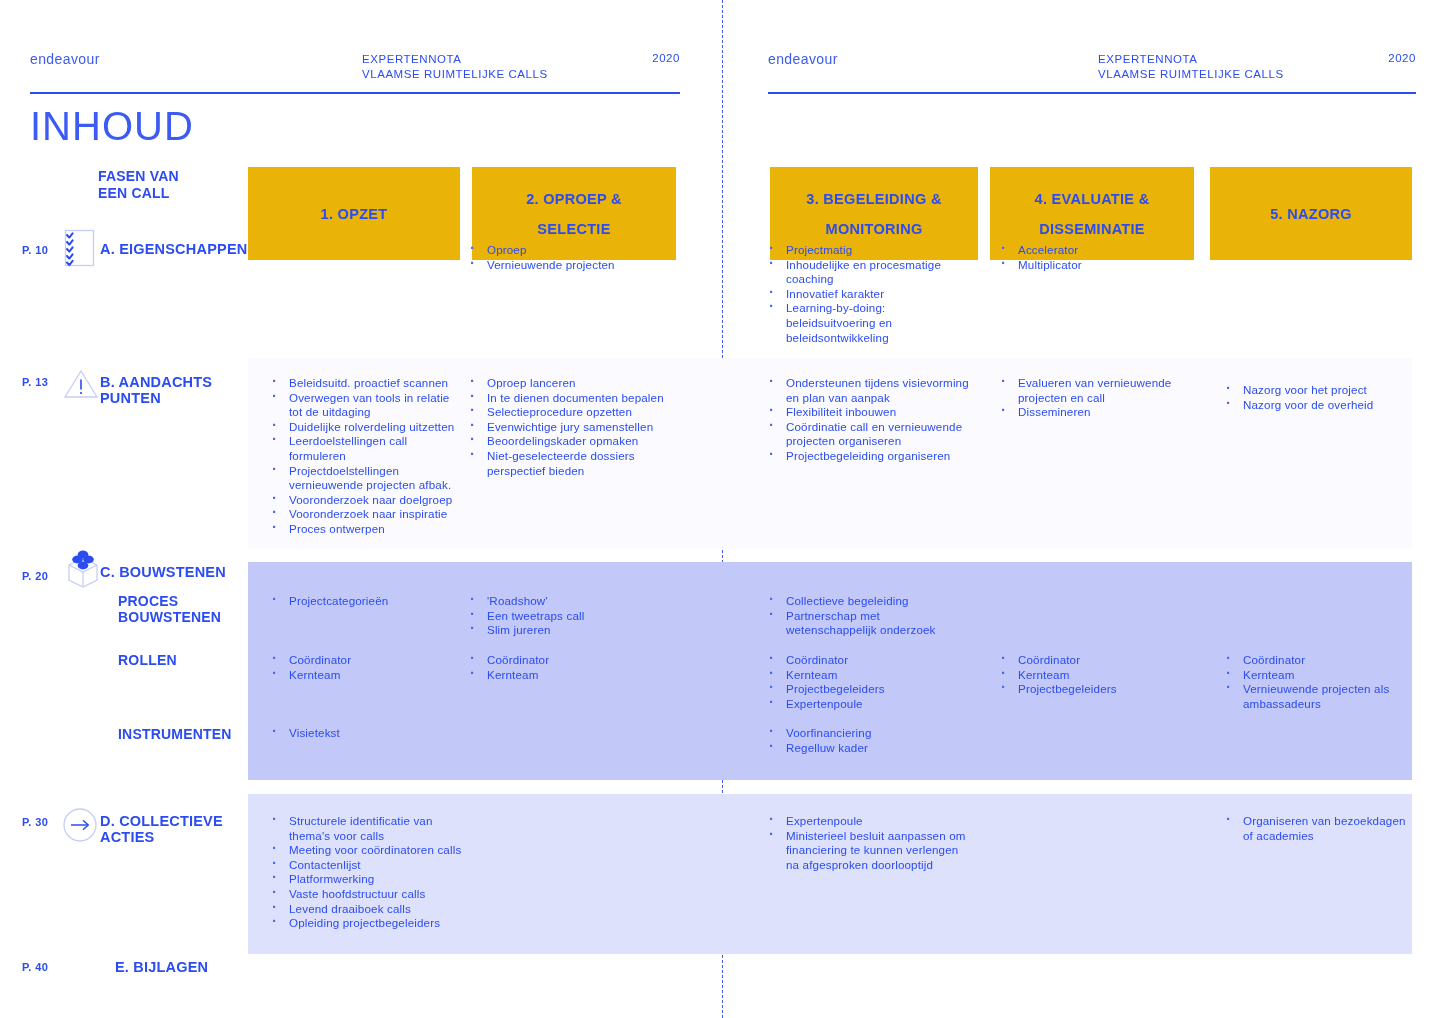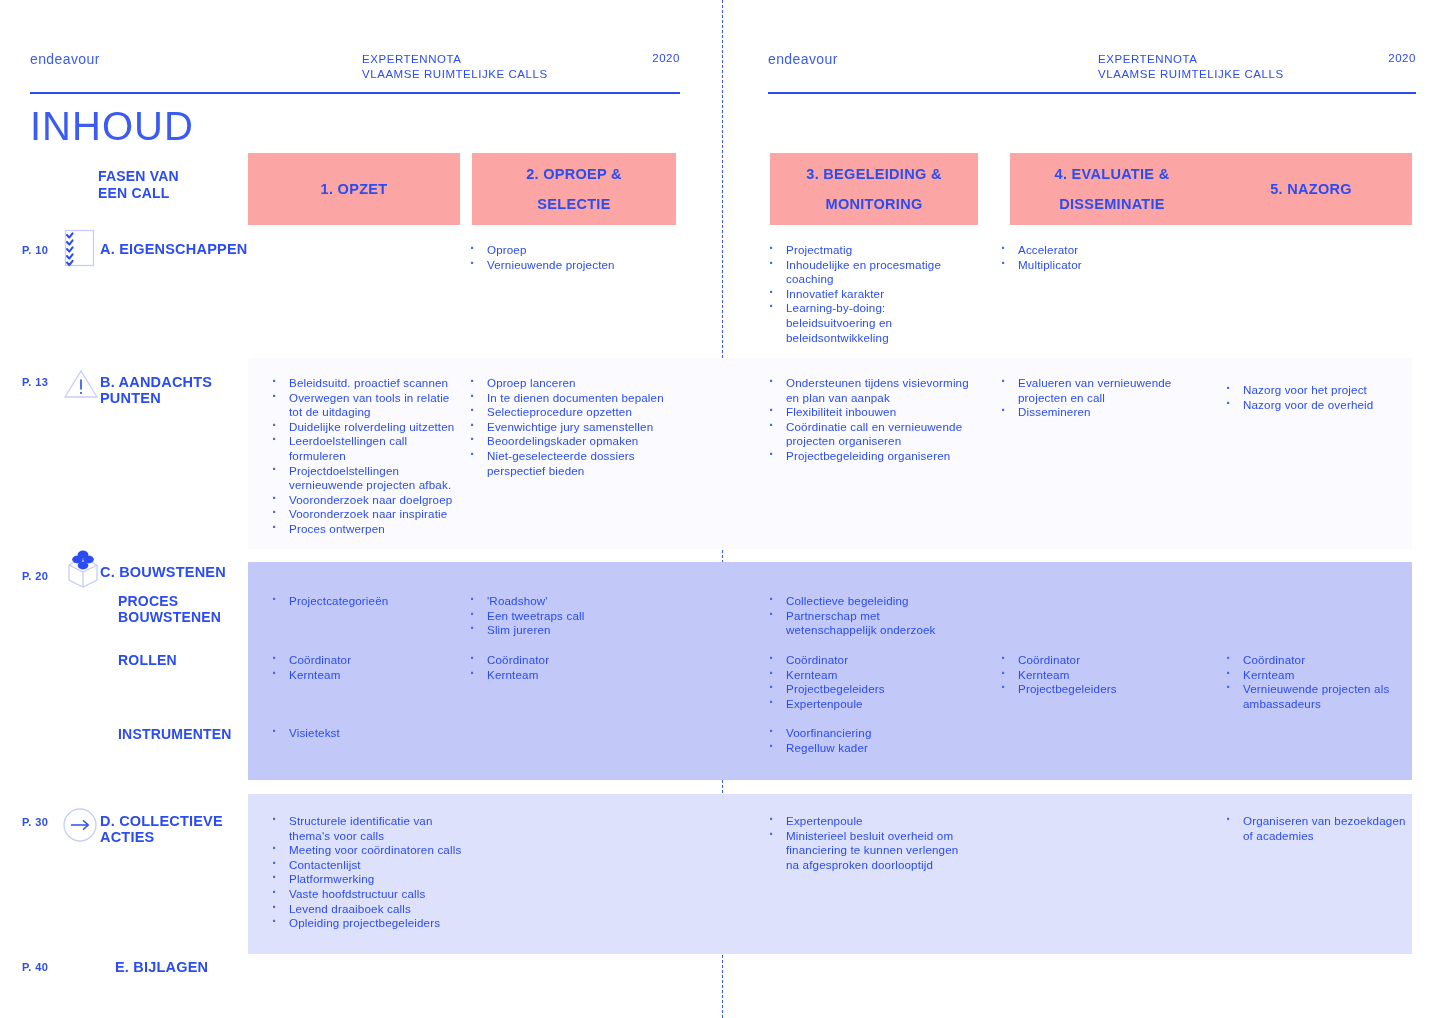--- a/index.html
+++ b/index.html
@@ -53,31 +53,31 @@
   }
 
   
   .band { position: absolute; left: 248px; width: 1164px; }
   #band-b { top: 358px; height: 191px; background: #fafaff; }
   #band-c { top: 562px; height: 218px; background: #c2c8f7; }
   #band-d { top: 794px; height: 160px; background: #dee1fb; }
 
   
   .phase {
-    position: absolute; top: 153px; height: 72px;
-    background: #fca5a5;
+    position: absolute; top: 167px; height: 93px;
+    background: #eab308;
     display: flex; align-items: center; justify-content: center;
     text-align: center;
     font-size: 14.5px; font-weight: 700; letter-spacing: .3px;
     line-height: 30px; color: #2b4cf0;
   }
   #phase-1 { left: 248px; width: 212px; }
   #phase-2 { left: 472px; width: 204px; }
   #phase-3 { left: 770px; width: 208px; }
-  #phase-4 { left: 990px; width: 204px; margin-left: 20px; }
+  #phase-4 { left: 990px; width: 204px; }
   #phase-5 { left: 1210px; width: 202px; }
   .phase span { display: block; }
 
   
   .pnum {
     position: absolute; left: 22px;
     font-size: 11px; font-weight: 700; letter-spacing: .4px; color: #2b4cf0;
   }
   .sect-title {
     position: absolute; left: 100px;
@@ -377,21 +377,21 @@
         <li>Contactenlijst</li>
         <li>Platformwerking</li>
         <li>Vaste hoofdstructuur calls</li>
         <li>Levend draaiboek calls</li>
         <li>Opleiding projectbegeleiders</li>
       </ul>
   </div>
   <div class="bl c3" style="top:814px;">
     <ul>
         <li>Expertenpoule</li>
-        <li>Ministerieel besluit overheid om financiering te kunnen verlengen na afgesproken doorlooptijd</li>
+        <li>Ministerieel besluit aanpassen om financiering te kunnen verlengen na afgesproken doorlooptijd</li>
       </ul>
   </div>
   <div class="bl c5" style="top:814px;">
     <ul>
         <li>Organiseren van bezoekdagen of academies</li>
       </ul>
   </div>
 
   <div class="pnum" style="top:961px;">P. 40</div>
   <div class="sect-title" style="top:959px;margin-left:15px;">E. BIJLAGEN</div>

